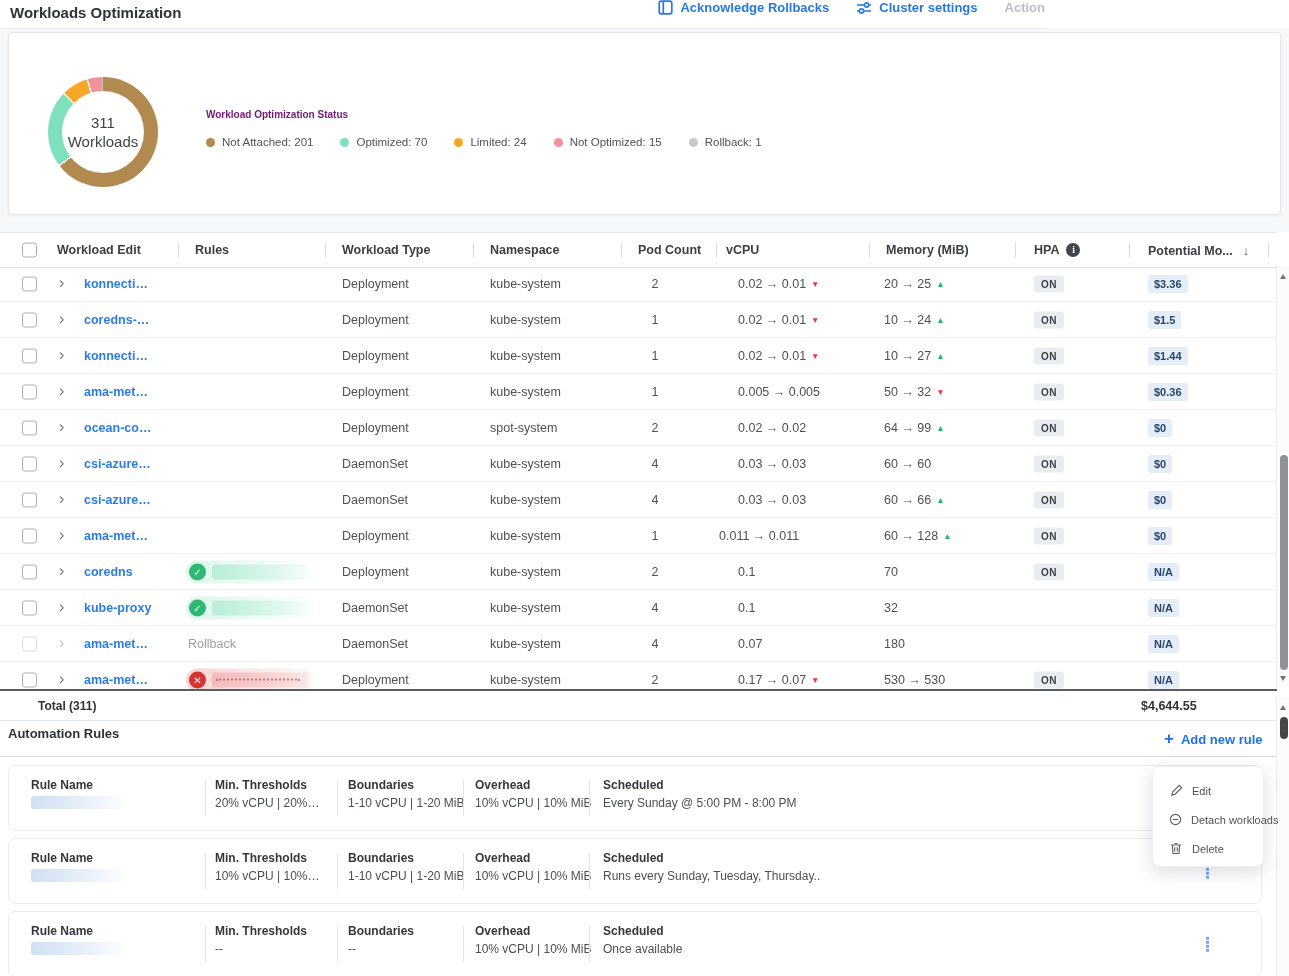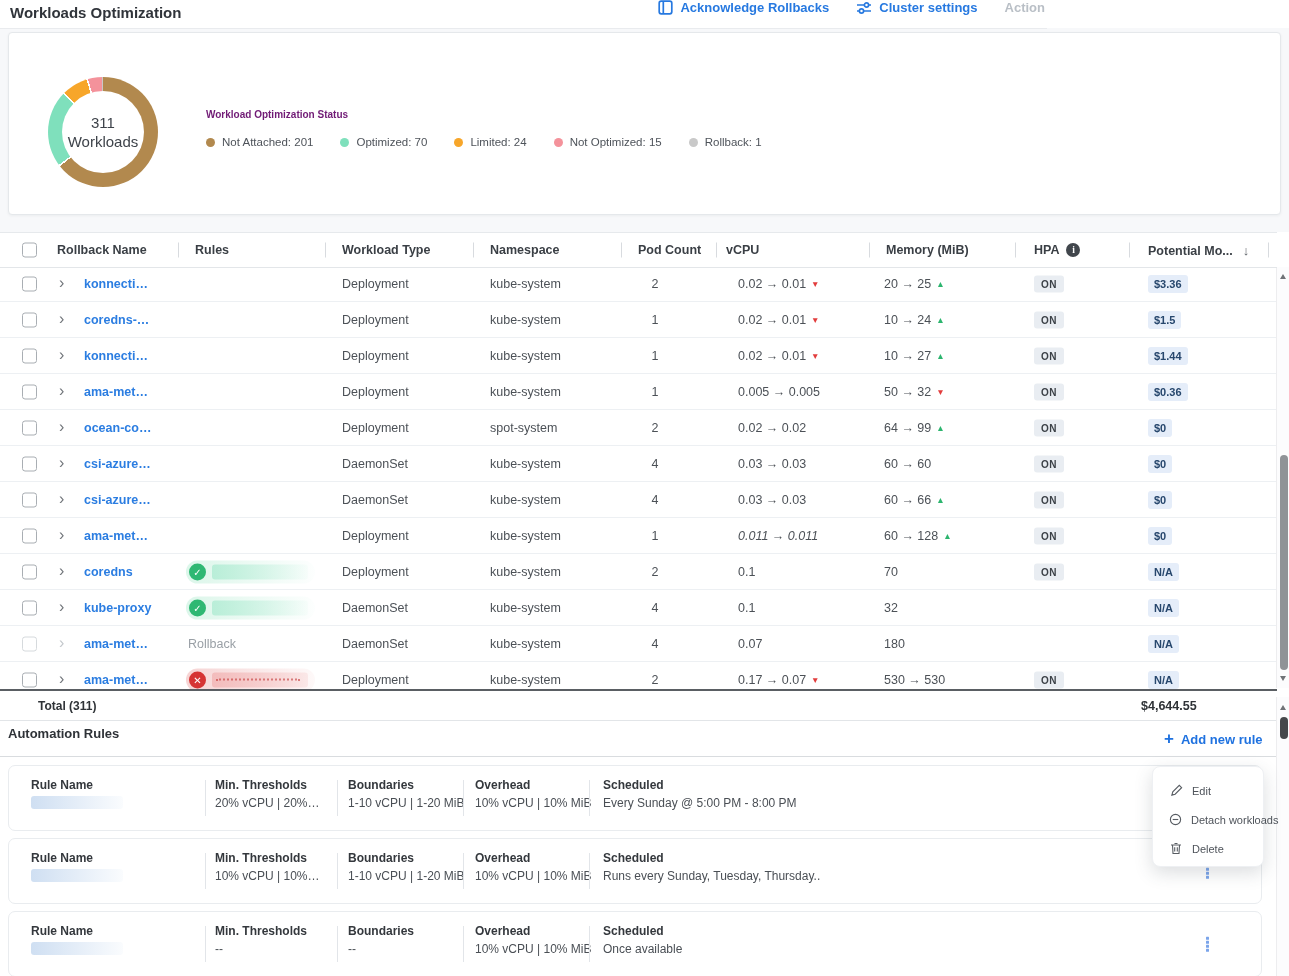--- a/index.html
+++ b/index.html
@@ -172,21 +172,21 @@
         </div>
         <div class="legend-item">
           <span class="legend-dot" style="background: rgb(201, 201, 201);"></span>
           <span>Rollback: 1</span>
         </div>
       </div>
   </div>
 
   <div class="thead">
     <span class="cb"></span>
-  <span class="hcell" style="left: 57px;">Rollback Name</span>
+  <span class="hcell" style="left: 57px;">Workload Edit</span>
       <span class="hcell" style="left: 195px;">Rules</span>
       <span class="hcell" style="left: 342px;">Workload Type</span>
       <span class="hcell" style="left: 490px;">Namespace</span>
       <span class="hcell" style="left: 638px;">Pod Count</span>
       <span class="hcell" style="left: 726px;">vCPU</span>
       <span class="hcell" style="left: 886px;">Memory (MiB)</span>
       <span class="hcell" style="left: 1034px;">HPA<span class="info-i">i</span></span>
       <span class="hcell" style="left: 1148px;">Potential Mo...<span class="sort-i">↓</span></span>
       <span class="hsep" style="left: 178px;"></span>
       <span class="hsep" style="left: 325px;"></span>
@@ -284,21 +284,21 @@
         <span class="badge-on">ON</span>
         <span class="badge-pot">$0</span>
       </div>
       <div class="row">
         <span class="cb"></span>
         <span class="chev">›</span>
         <span class="cell name" style="left: 84px;">ama-met…</span>
         <span class="cell" style="left: 342px;">Deployment</span>
         <span class="cell" style="left: 490px;">kube-system</span>
         <span class="cell" style="left: 630px; width: 50px; text-align: center;">1</span>
-        <span class="cell" style="left: 738px; font-style: italic;">0.011 → 0.011</span>
+        <span class="cell" style="left: 719px;">0.011 → 0.011</span>
         <span class="cell" style="left: 884px;">60 → 128<span class="tri up">▲</span></span>
         <span class="badge-on">ON</span>
         <span class="badge-pot">$0</span>
       </div>
       <div class="row">
         <span class="cb"></span>
         <span class="chev">›</span>
         <span class="cell name" style="left: 84px;">coredns</span>
         <span class="pill ok">
           <span class="circ ok">✓</span>

